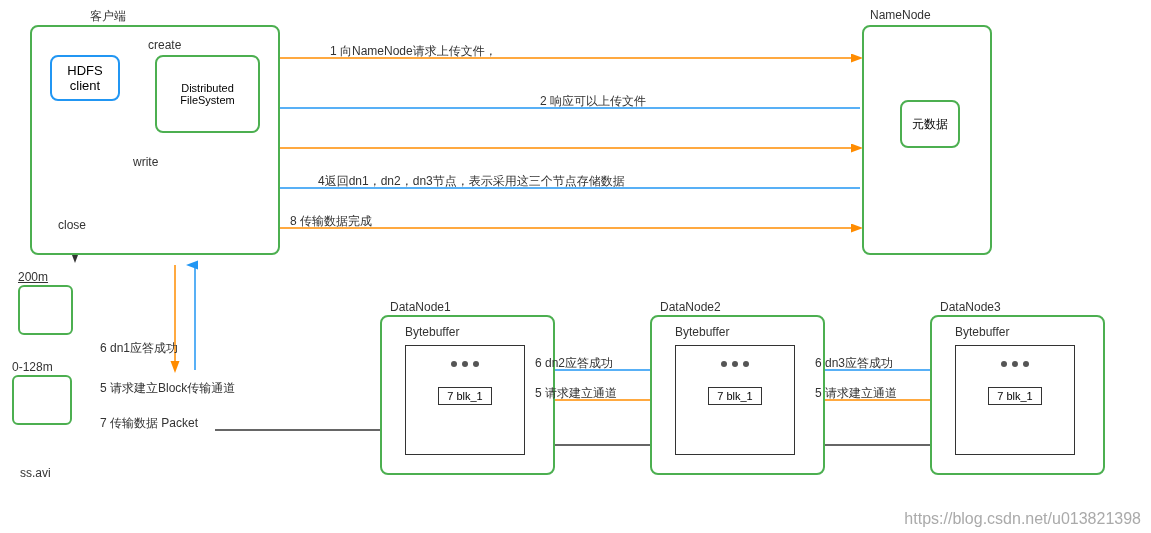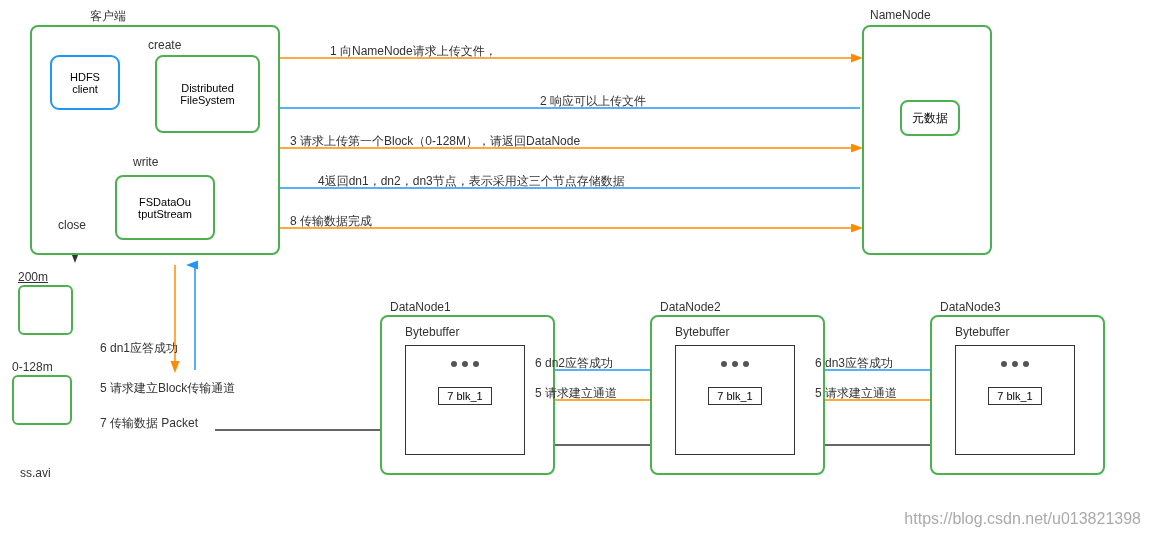--- a/index.html
+++ b/index.html
@@ -125,60 +125,55 @@
 
     <line x1="155" y1="210" x2="135" y2="175" stroke="#2196F3" stroke-width="1.5" marker-end="url(#arrowBlueUp)"></line>
   </svg>
 
   <div class="label" style="left:90px; top:8px;">客户端</div>
 
   <div class="label" style="left:870px; top:8px;">NameNode</div>
 
   <div class="box box-green" style="left:30px; top:25px; width:250px; height:230px;"></div>
 
-  <div class="box box-blue" style="left:50px; top:55px; width:70px; height:55px; font-size:11px;border-radius:9px;">
+  <div class="box box-blue" style="left:50px; top:55px; width:70px; height:46px; font-size:13px;">
     <span style="white-space:pre-line;">HDFS
 client</span>
   </div>
 
   <div class="box box-green" style="left:155px; top:55px; width:105px; height:78px; font-size:11px;">
     <span style="white-space:pre-line;">Distributed
 FileSystem</span>
   </div>
 
-  <div class="box box-green" style="left:115px; top:175px; width:100px; height:65px; font-size:11px;">
-    <span style="white-space:pre-line;">FSDataOu
-tputStream</span>
-  </div>
 
   <div class="label" style="left:148px; top:38px;">create</div>
 
   <div class="label" style="left:133px; top:155px;">write</div>
 
   <div class="label" style="left:58px; top:218px;">close</div>
 
   <div class="label" style="left:18px; top:270px;text-decoration:underline;">200m</div>
 
   <div style="position:absolute; left:18px; top:285px; width:55px; height:50px; border:2px solid #4CAF50; border-radius:6px; background:#fff;"></div>
 
   <div class="label" style="left:12px; top:360px;">0-128m</div>
 
   <div style="position:absolute; left:12px; top:375px; width:60px; height:50px; border:2px solid #4CAF50; border-radius:6px; background:#fff;"></div>
 
   <div class="label" style="left:20px; top:438px;margin-top:28px;">ss.avi</div>
 
   <div class="box box-green" style="left:862px; top:25px; width:130px; height:230px;"></div>
 
-  <div class="box box-green" style="left:900px; top:100px; width:60px; height:36px; font-size:12px;">
+  <div class="box box-green" style="left:900px; top:100px; width:60px; height:48px; font-size:12px;">
     <span>元数据</span>
   </div>
 
   <div class="label" style="left:330px; top:43px;">1 向NameNode请求上传文件，</div>
   <div class="label" style="left:540px; top:93px;">2 响应可以上传文件</div>
-  <div class="label" style="left:290px; top:133px;">3 请求上传第一个Block（0-128M），请返回DataNode</div>
   <div class="label" style="left:290px; top:173px;margin-left:28px;">4返回dn1，dn2，dn3节点，表示采用这三个节点存储数据</div>
   <div class="label" style="left:290px; top:213px;">8 传输数据完成</div>
 
   <div class="label" style="left:390px; top:300px;">DataNode1</div>
 
   <div class="box box-green" style="left:380px; top:315px; width:175px; height:160px;"></div>
 
   <div class="label" style="left:660px; top:300px;">DataNode2</div>
 
   <div class="box box-green" style="left:650px; top:315px; width:175px; height:160px;"></div>

